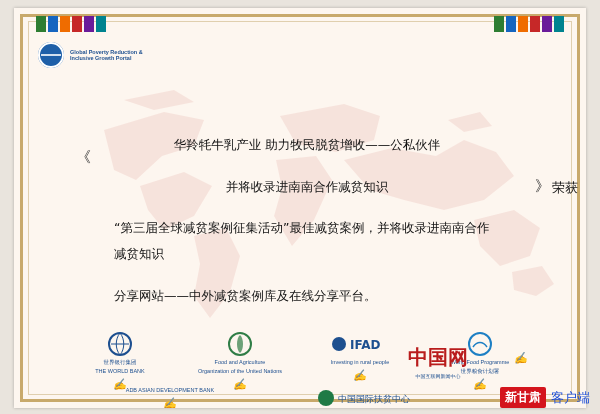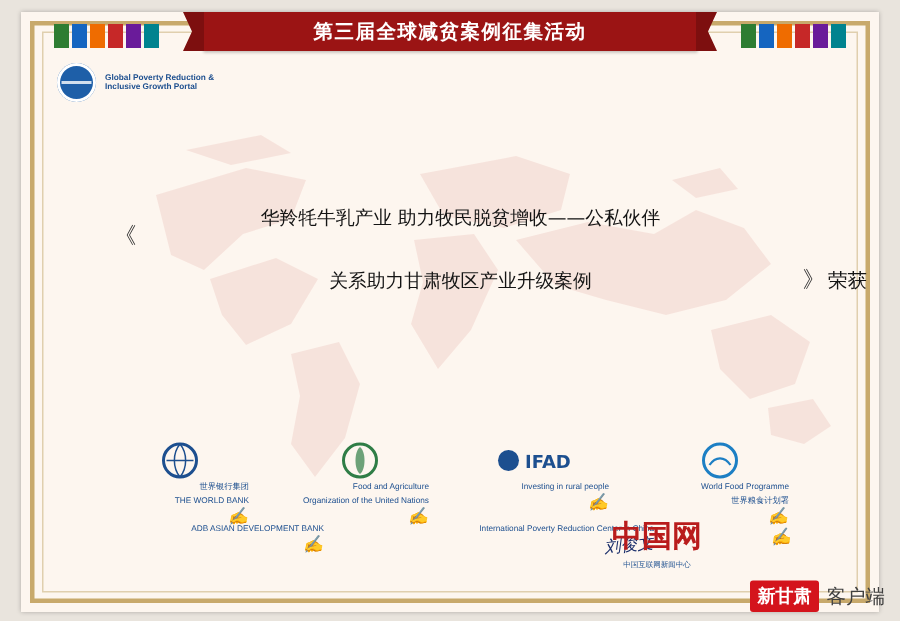--- a/index.html
+++ b/index.html
@@ -102,21 +102,21 @@
   .line-award .q-open{position:absolute;left:-22px;top:10px;font-size:15px;color:#333;}
   .line-award .q-close{position:absolute;right:-34px;bottom:-2px;font-size:15px;color:#333;}
   .line-award .huo{position:absolute;right:-62px;bottom:-2px;font-size:13px;}
   .p{margin:16px;}
   .indent{text-indent:0;}
   
   .orgs{
     position:absolute;left:60px;right:60px;top:286px;
     display:flex;justify-content:space-between;align-items:flex-start;
   }
-  .org{width:92px;text-align:right;}
+  .org{width:92px;text-align:center;margin-top:37px;}
   .org .mark{height:26px;display:flex;align-items:center;justify-content:center;}
   .org .nm{font-size:5.5px;color:#1d4f8f;line-height:1.25;margin-top:2px;}
   .sig{
     font-family:"Liberation Serif", serif;
     font-style:italic;color:#1b2f6b;font-size:11px;margin-top:4px;
     transform:rotate(-6deg);
   }
   
   .orgs2{
     position:absolute;left:110px;right:150px;top:340px;
@@ -136,21 +136,21 @@
     color:#1b2f6b;font-size:11px;transform:rotate(-8deg);
   }
   
   .wm{
     position:absolute;right:10px;bottom:6px;display:flex;align-items:center;gap:5px;z-index:9;margin-top:43px;
   }
   .wm .logo{
     background:#d4141c;color:#fff;font-size:12px;font-weight:bold;padding:2px 5px;border-radius:2px;
     font-family:"DejaVu Sans",sans-serif;
   }
-  .wm .t{color:#404040;font-size:13px;font-family:Liberation Sans, sans-serif;text-align:center;}
+  .wm .t{color:#1d4ed8;font-size:13px;font-family:Liberation Sans, sans-serif;text-align:center;}
 </style>
 </head>
 <body>
 
 <div class="photo">
   <div class="cert">
 
     <div class="band top"></div>
     <div class="band bottom"></div>
     <div class="band left"></div>
@@ -167,23 +167,20 @@
         <path d="M300 100 L348 88 L392 96 L420 80 L452 92 L470 116 L440 140 L400 150 L360 140 L326 130 Z"></path>
         <path d="M430 160 L470 150 L496 168 L486 196 L456 206 L436 186 Z"></path>
         <path d="M468 212 L498 206 L510 224 L492 236 L470 230 Z"></path>
         <path d="M80 40 L130 30 L150 42 L110 50 Z"></path>
         <path d="M404 60 L436 52 L448 66 L420 72 Z"></path>
       </g>
     </svg>
 
     <div class="content">
 
-      <div class="banner">
-        <span>第三届全球减贫案例征集活动</span>
-      </div>
 
       <div class="flags left">
         <div class="flag" style="background:#2e7d32"></div>
         <div class="flag" style="background:#1565c0"></div>
         <div class="flag" style="background:#ef6c00"></div>
         <div class="flag" style="background:#c62828"></div>
         <div class="flag" style="background:#6a1b9a"></div>
         <div class="flag" style="background:#00838f"></div>
       </div>
       <div class="flags right">
@@ -201,24 +198,26 @@
           <div>Global Poverty Reduction &amp;</div>
           <div>Inclusive Growth Portal</div>
         </div>
       </div>
 
 
       <div class="body">
         <div class="line-award">
           <span class="q-open">《</span>
           <div class="p">华羚牦牛乳产业  助力牧民脱贫增收——公私伙伴</div>
-          <div class="p">关系助力甘肃牧区产业升级案例</div>
+          <div class="p">并将收录进南南合作减贫知识</div>
           <span class="q-close">》</span>
           <span class="huo">荣获</span>
         </div>
+        <div class="p indent">“第三届全球减贫案例征集活动”最佳减贫案例，并将收录进南南合作减贫知识</div>
+        <div class="p">分享网站——中外减贫案例库及在线分享平台。</div>
       </div>
 
       <div class="orgs">
 
         <div class="org">
           <div class="mark">
             <svg width="26" height="26" viewBox="0 0 26 26">
               <circle cx="13" cy="13" r="11" fill="none" stroke="#1d4f8f" stroke-width="2"></circle>
               <path d="M4 13h18M13 2c5 6 5 16 0 22M13 2c-5 6-5 16 0 22" fill="none" stroke="#1d4f8f" stroke-width="1"></path>
             </svg>
@@ -264,20 +263,26 @@
         </div>
       </div>
 
       <div class="orgs2">
         <div class="org">
           <div class="nm">ADB  ASIAN DEVELOPMENT BANK</div>
           <div class="sig">✍</div>
         </div>
 
         <div class="org" style="width:130px">
+          <div class="mark">
+            <svg width="110" height="20" viewBox="0 0 110 20">
+              <circle cx="10" cy="10" r="8" fill="#1f7a46"></circle>
+              <text x="22" y="14" font-size="9" font-family="DejaVu Sans" fill="#1d4f8f">中国国际扶贫中心</text>
+            </svg>
+          </div>
           <div class="nm">International Poverty Reduction Center in China</div>
           <div class="sig">刘俊文</div>
         </div>
       </div>
 
       <div class="seal">
         <div class="cn">中国网</div>
         <div class="en">中国互联网新闻中心</div>
       </div>
       <div class="seal-sig">✍</div>

